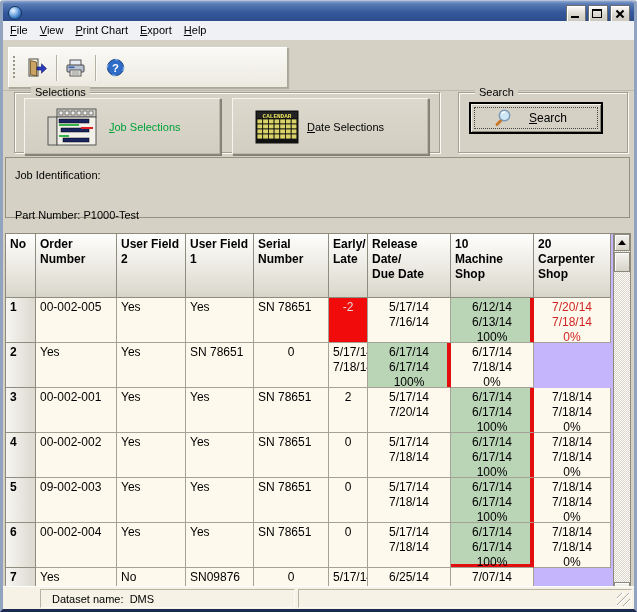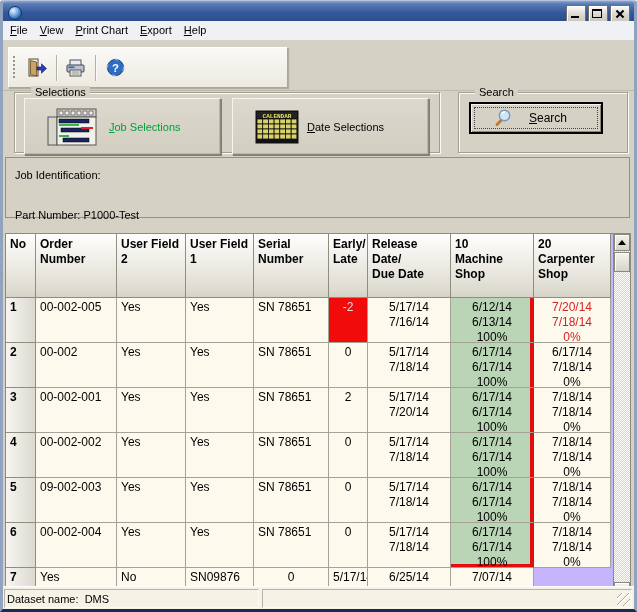--- a/index.html
+++ b/index.html
@@ -84,21 +84,21 @@
 .sb-btn { position:absolute; left:0; width:16px; height:17px; background:linear-gradient(#f4f3ef,#d6d3c8);
   border:1px solid #8a877b; box-shadow:inset 1px 1px 0 #fff; display:flex; align-items:center; justify-content:center; }
 #sb-up { top:0; }
 #sb-thumb { top:18px; height:20px; }
 #sb-down { bottom:0; }
 .arr-up { width:0; height:0; border-left:4px solid transparent; border-right:4px solid transparent; border-bottom:5px solid #000; }
 .arr-down { width:0; height:0; border-left:4px solid transparent; border-right:4px solid transparent; border-top:5px solid #000; }
 
 #statusbar { position:absolute; left:0; right:0; bottom:0; height:23px; background:#f6f3e6; border-top:1px solid #fff; }
 .sb-panel { position:absolute; top:2px; height:19px; border:1px solid;
-  border-color:#b7b4a6 #fbfaf4 #fbfaf4 #b7b4a6; background:#f6f3e6; padding:3px 2px; }
+  border-color:#b7b4a6 #fbfaf4 #fbfaf4 #b7b4a6; background:#f6f3e6; padding:3px 11px;margin-left:36px; }
 .sb-panel span { white-space:pre; }
 #sb-p1 { left:1px; width:255px; }
 #sb-p2 { left:259px; right:2px; }
 .resize-grip { position:absolute; right:1px; bottom:1px; width:13px; height:13px;
   background:repeating-linear-gradient(135deg, transparent 0 3px, #aaa79a 3px 4px, #fff 4px 5px); }
 </style>
 </head>
 <body>
 
 <div class="window">
@@ -257,21 +257,20 @@
           <div class="td ">Yes</div>
           <div class="td ">Yes</div>
           <div class="td ">SN 78651</div>
           <div class="td center alert">-2</div>
           <div class="td center">5/17/14<br>7/16/14</div>
           <div class="td center done">6/12/14<br>6/13/14<br>100%</div>
           <div class="td center latetxt">7/20/14<br>7/18/14<br>0%</div>
         </div>
         <div class="tr">
           <div class="td rowhdr">2</div>
-          <div class="td ">00-002</div>
           <div class="td ">Yes</div>
           <div class="td ">Yes</div>
           <div class="td ">SN 78651</div>
           <div class="td center">0</div>
           <div class="td center">5/17/14<br>7/18/14</div>
           <div class="td center done">6/17/14<br>6/17/14<br>100%</div>
           <div class="td center">6/17/14<br>7/18/14<br>0%</div>
         </div>
         <div class="tr">
           <div class="td rowhdr">3</div>

